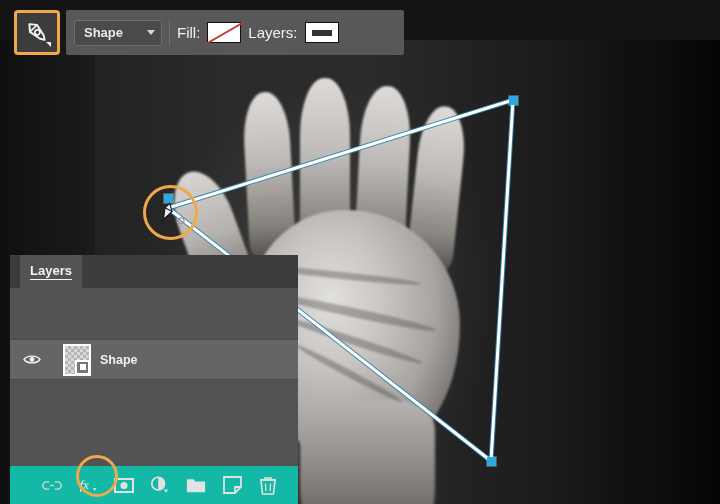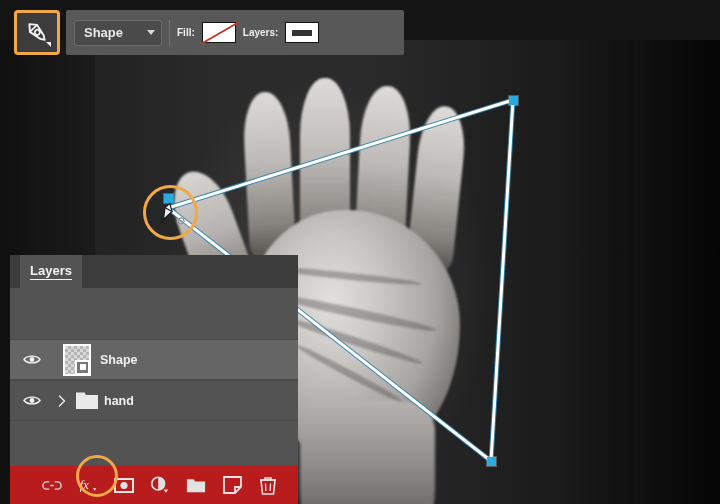--- a/index.html
+++ b/index.html
@@ -51,21 +51,21 @@
   
   #option-bar{position:absolute;left:66px;top:10px;width:338px;height:45px;
               background:#585858;border-radius:2px;display:flex;align-items:center;
               padding:0 8px;box-sizing:border-box;gap:7px;}
   .obar-sel{background:#4a4a4a;border:1px solid #6e6e6e;border-radius:3px;height:26px;
             display:flex;align-items:center;color:#e9e9e9;font-size:13px;font-weight:bold;
             padding:0 6px 0 9px;box-sizing:border-box;}
   #shape-select{width:88px;justify-content:space-between;}
   .caret{width:0;height:0;border-left:4px solid transparent;border-right:4px solid transparent;
          border-top:5px solid #d8d8d8;margin-left:6px;}
-  .obar-label{color:#f0f0f0;font-size:10px;font-weight:bold;white-space:nowrap;}
+  .obar-label{color:#f0f0f0;font-size:15px;font-weight:normal;white-space:nowrap;}
   .sep{width:1px;height:26px;background:#6f6f6f;}
   #fill-swatch{width:34px;height:21px;background:#fff;border:1px solid #111;position:relative;box-sizing:border-box;}
   #fill-swatch .slash{position:absolute;left:-5px;top:9px;width:44px;height:2px;background:#c0392b;
                       transform:rotate(-30deg);}
   #stroke-swatch{width:34px;height:21px;background:#fff;border:1px solid #111;position:relative;
                  display:flex;align-items:center;justify-content:center;box-sizing:border-box;}
   #stroke-swatch .bar{width:20px;height:6px;background:#333;}
   #stroke-width{width:72px;justify-content:space-between;}
 
   
@@ -102,21 +102,21 @@
   #shape-thumb{width:28px;height:32px;border:2px solid #fff;box-sizing:border-box;position:relative;
     background-color:#d9d9d9;
     background-image:linear-gradient(45deg,#b5b5b5 25%,transparent 25%,transparent 75%,#b5b5b5 75%),
                      linear-gradient(45deg,#b5b5b5 25%,transparent 25%,transparent 75%,#b5b5b5 75%);
     background-size:6px 6px;background-position:0 0,3px 3px;}
   #shape-thumb .vm{position:absolute;right:-1px;bottom:-1px;width:15px;height:15px;
                    border:2px solid #fff;background:#777;box-sizing:border-box;
                    display:flex;align-items:center;justify-content:center;}
   #shape-thumb .vm i{display:block;width:6px;height:6px;background:#fff;}
   .chev{width:16px;display:flex;align-items:center;justify-content:center;}
-  #bottom-bar{position:absolute;left:0;bottom:0;width:288px;height:38px;background:#b91c1c;
+  #bottom-bar{position:absolute;left:0;bottom:0;width:288px;height:38px;background:#14b8a6;
               display:flex;align-items:center;justify-content:flex-end;gap:16px;padding-right:20px;
               box-sizing:border-box;}
   .bb-icon{display:flex;align-items:center;justify-content:center;width:20px;height:20px;}
 
   
   .ring{position:absolute;border:3px solid #f0a848;border-radius:50%;box-sizing:border-box;}
   #ring-anchor{left:143px;top:185px;width:55px;height:55px;}
   #ring-fx{left:76px;top:455px;width:42px;height:42px;}
 </style>
 </head>
@@ -218,39 +218,20 @@
         <div class="thumb-cell">
           <div id="shape-thumb">
             <span class="vm">
                 <i></i>
               </span>
           </div>
         </div>
         <span class="layer-name">Shape</span>
       </div>
 
-      <div class="layer-row">
-        <div class="eye-cell">
-          <svg width="18" height="13" viewBox="0 0 18 13">
-            <path d="M1,6.5 C4,2 14,2 17,6.5 C14,11 4,11 1,6.5 Z" fill="none" stroke="#f2f2f2" stroke-width="1.4"></path>
-            <circle cx="9" cy="6.5" r="2.4" fill="#f2f2f2"></circle>
-          </svg>
-        </div>
-        <div class="chev">
-          <svg width="8" height="12" viewBox="0 0 8 12">
-            <path d="M1.5,1 L6.5,6 L1.5,11" fill="none" stroke="#e6e6e6" stroke-width="1.5" stroke-linecap="round" stroke-linejoin="round"></path>
-          </svg>
-        </div>
-        <div class="thumb-cell" style="width:34px">
-          <svg width="24" height="19" viewBox="0 0 24 19">
-            <path d="M1,4 L1,18 L23,18 L23,4 L11,4 L9.5,1.5 L1,1.5 Z" fill="#e9e9e9"></path>
-          </svg>
-        </div>
-        <span class="layer-name">hand</span>
-      </div>
     </div>
 
     <div id="bottom-bar">
 
       <div class="bb-icon">
         <svg width="22" height="13" viewBox="0 0 22 13">
           <path d="M9,6.5 L13,6.5" stroke="#d6d6d6" stroke-width="1.6"></path>
           <path d="M8,2.5 L5,2.5 A4,4 0 0 0 5,10.5 L8,10.5" fill="none" stroke="#d6d6d6" stroke-width="1.6"></path>
           <path d="M14,2.5 L17,2.5 A4,4 0 0 1 17,10.5 L14,10.5" fill="none" stroke="#d6d6d6" stroke-width="1.6"></path>
         </svg>

